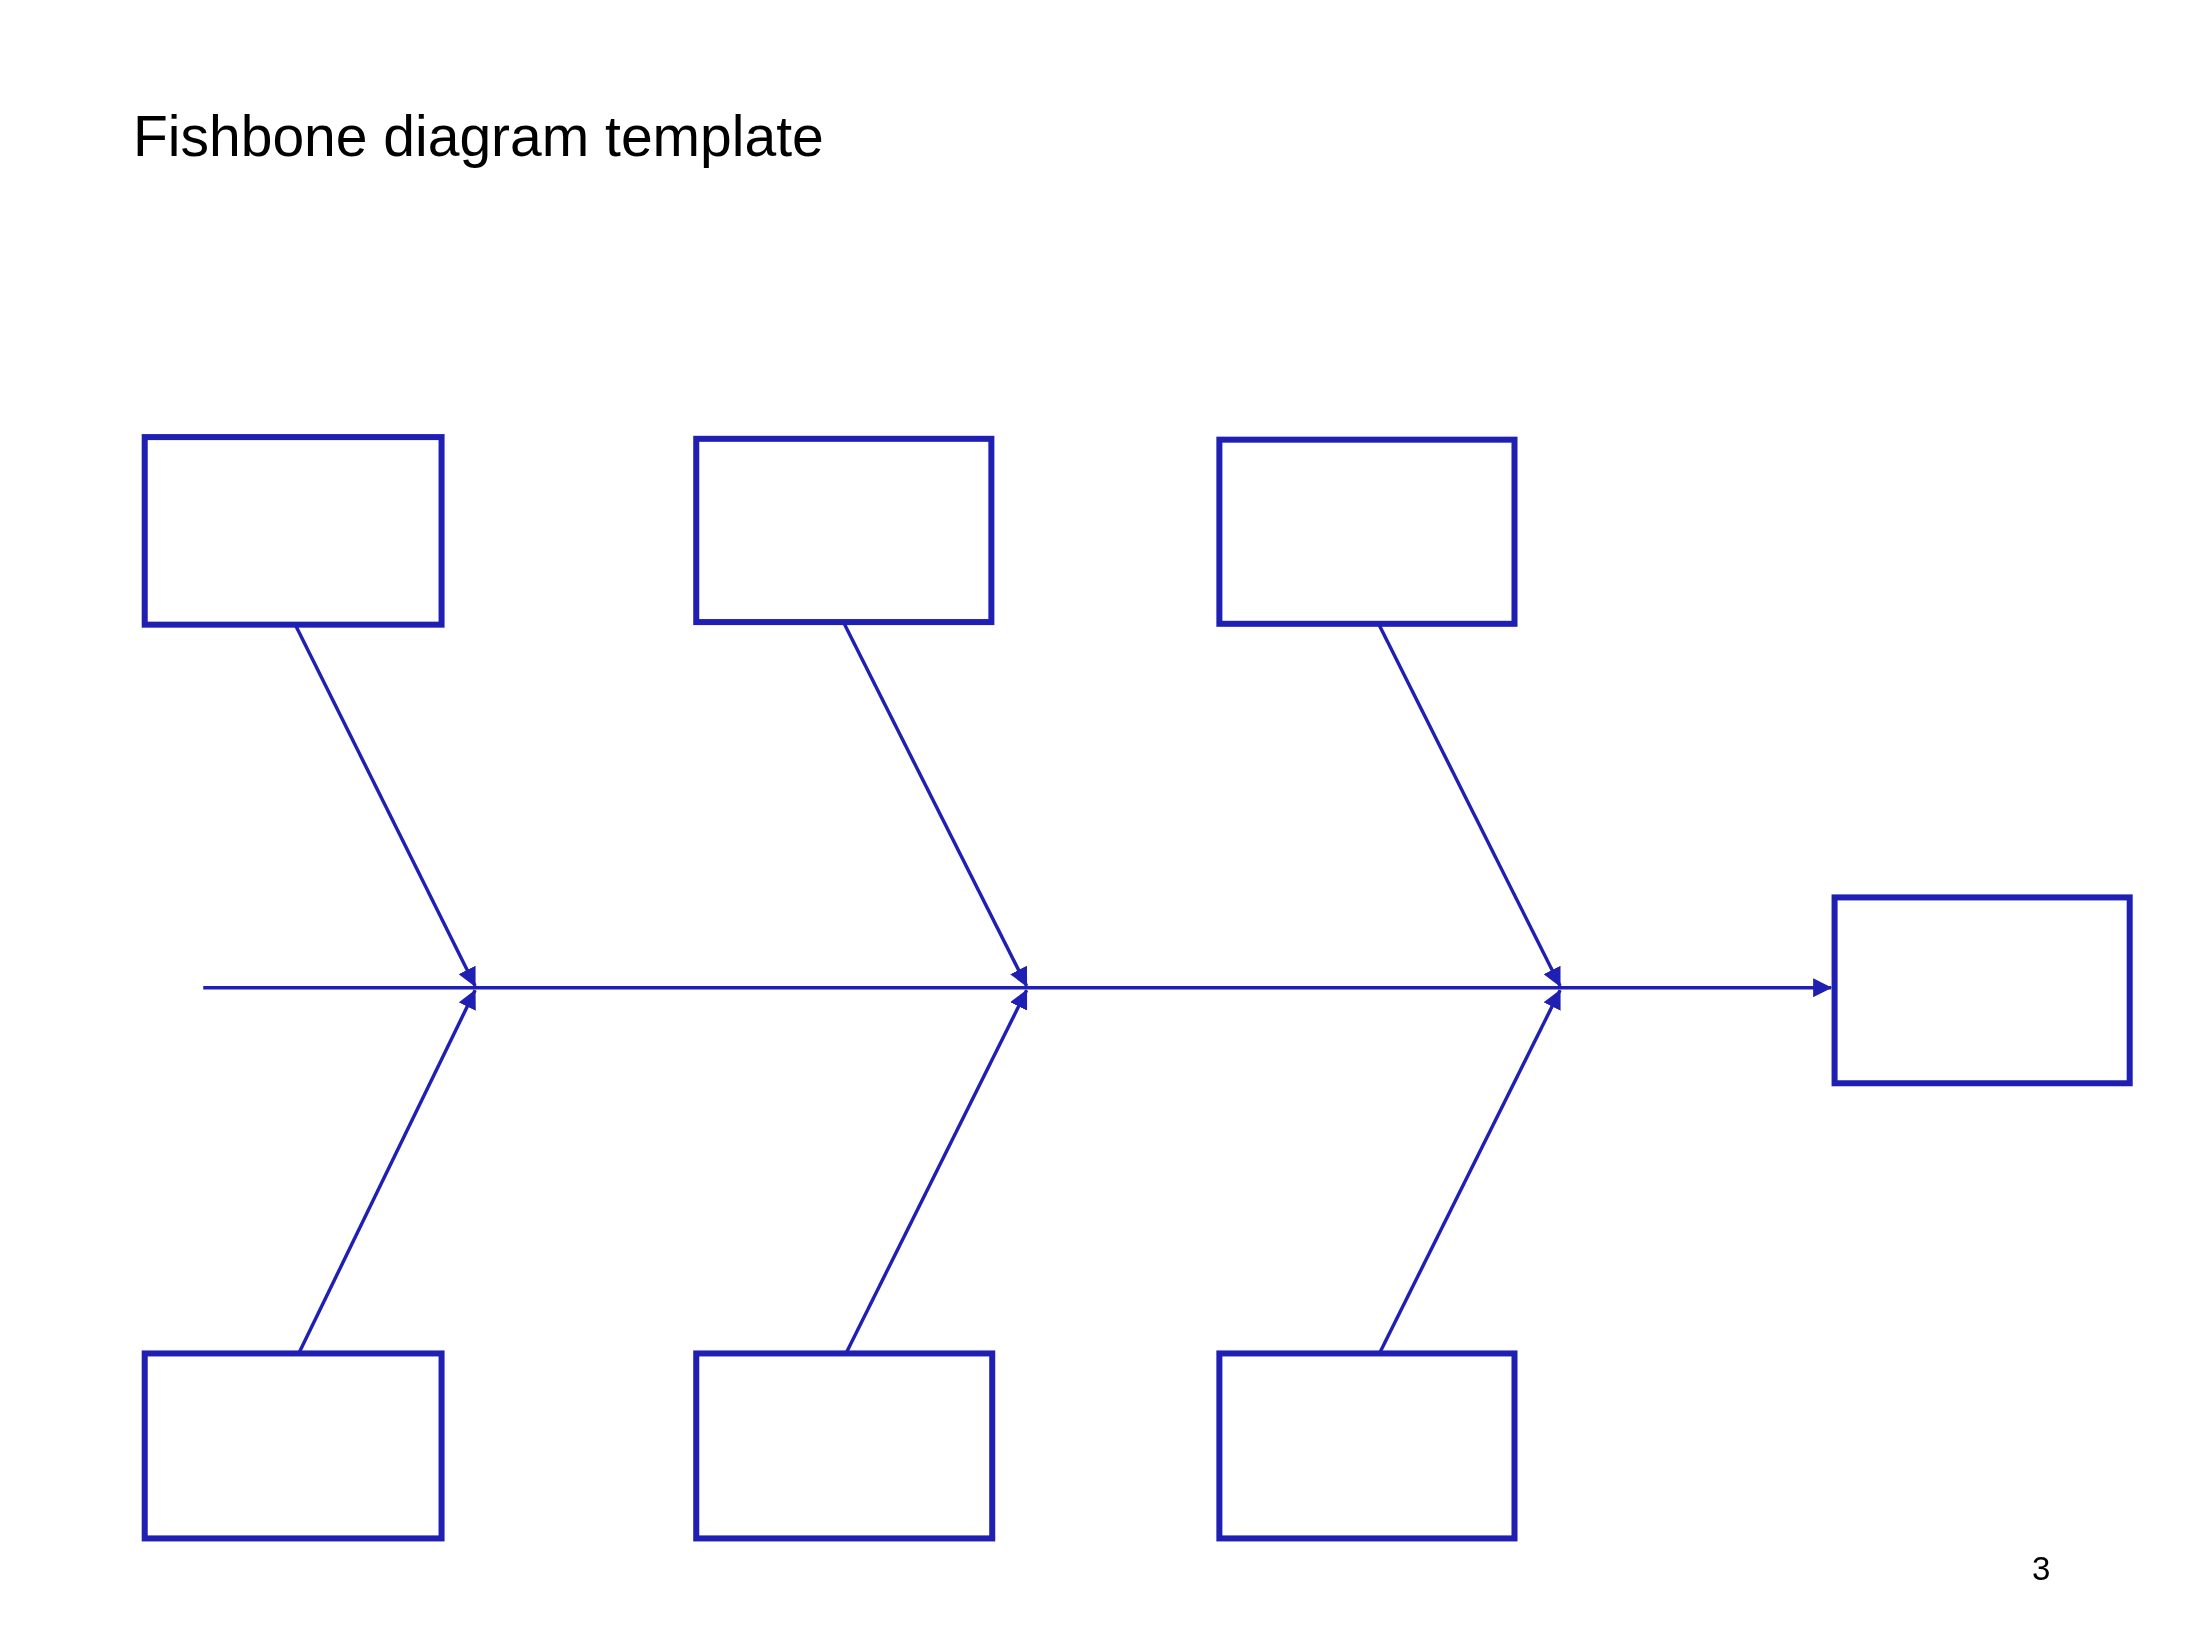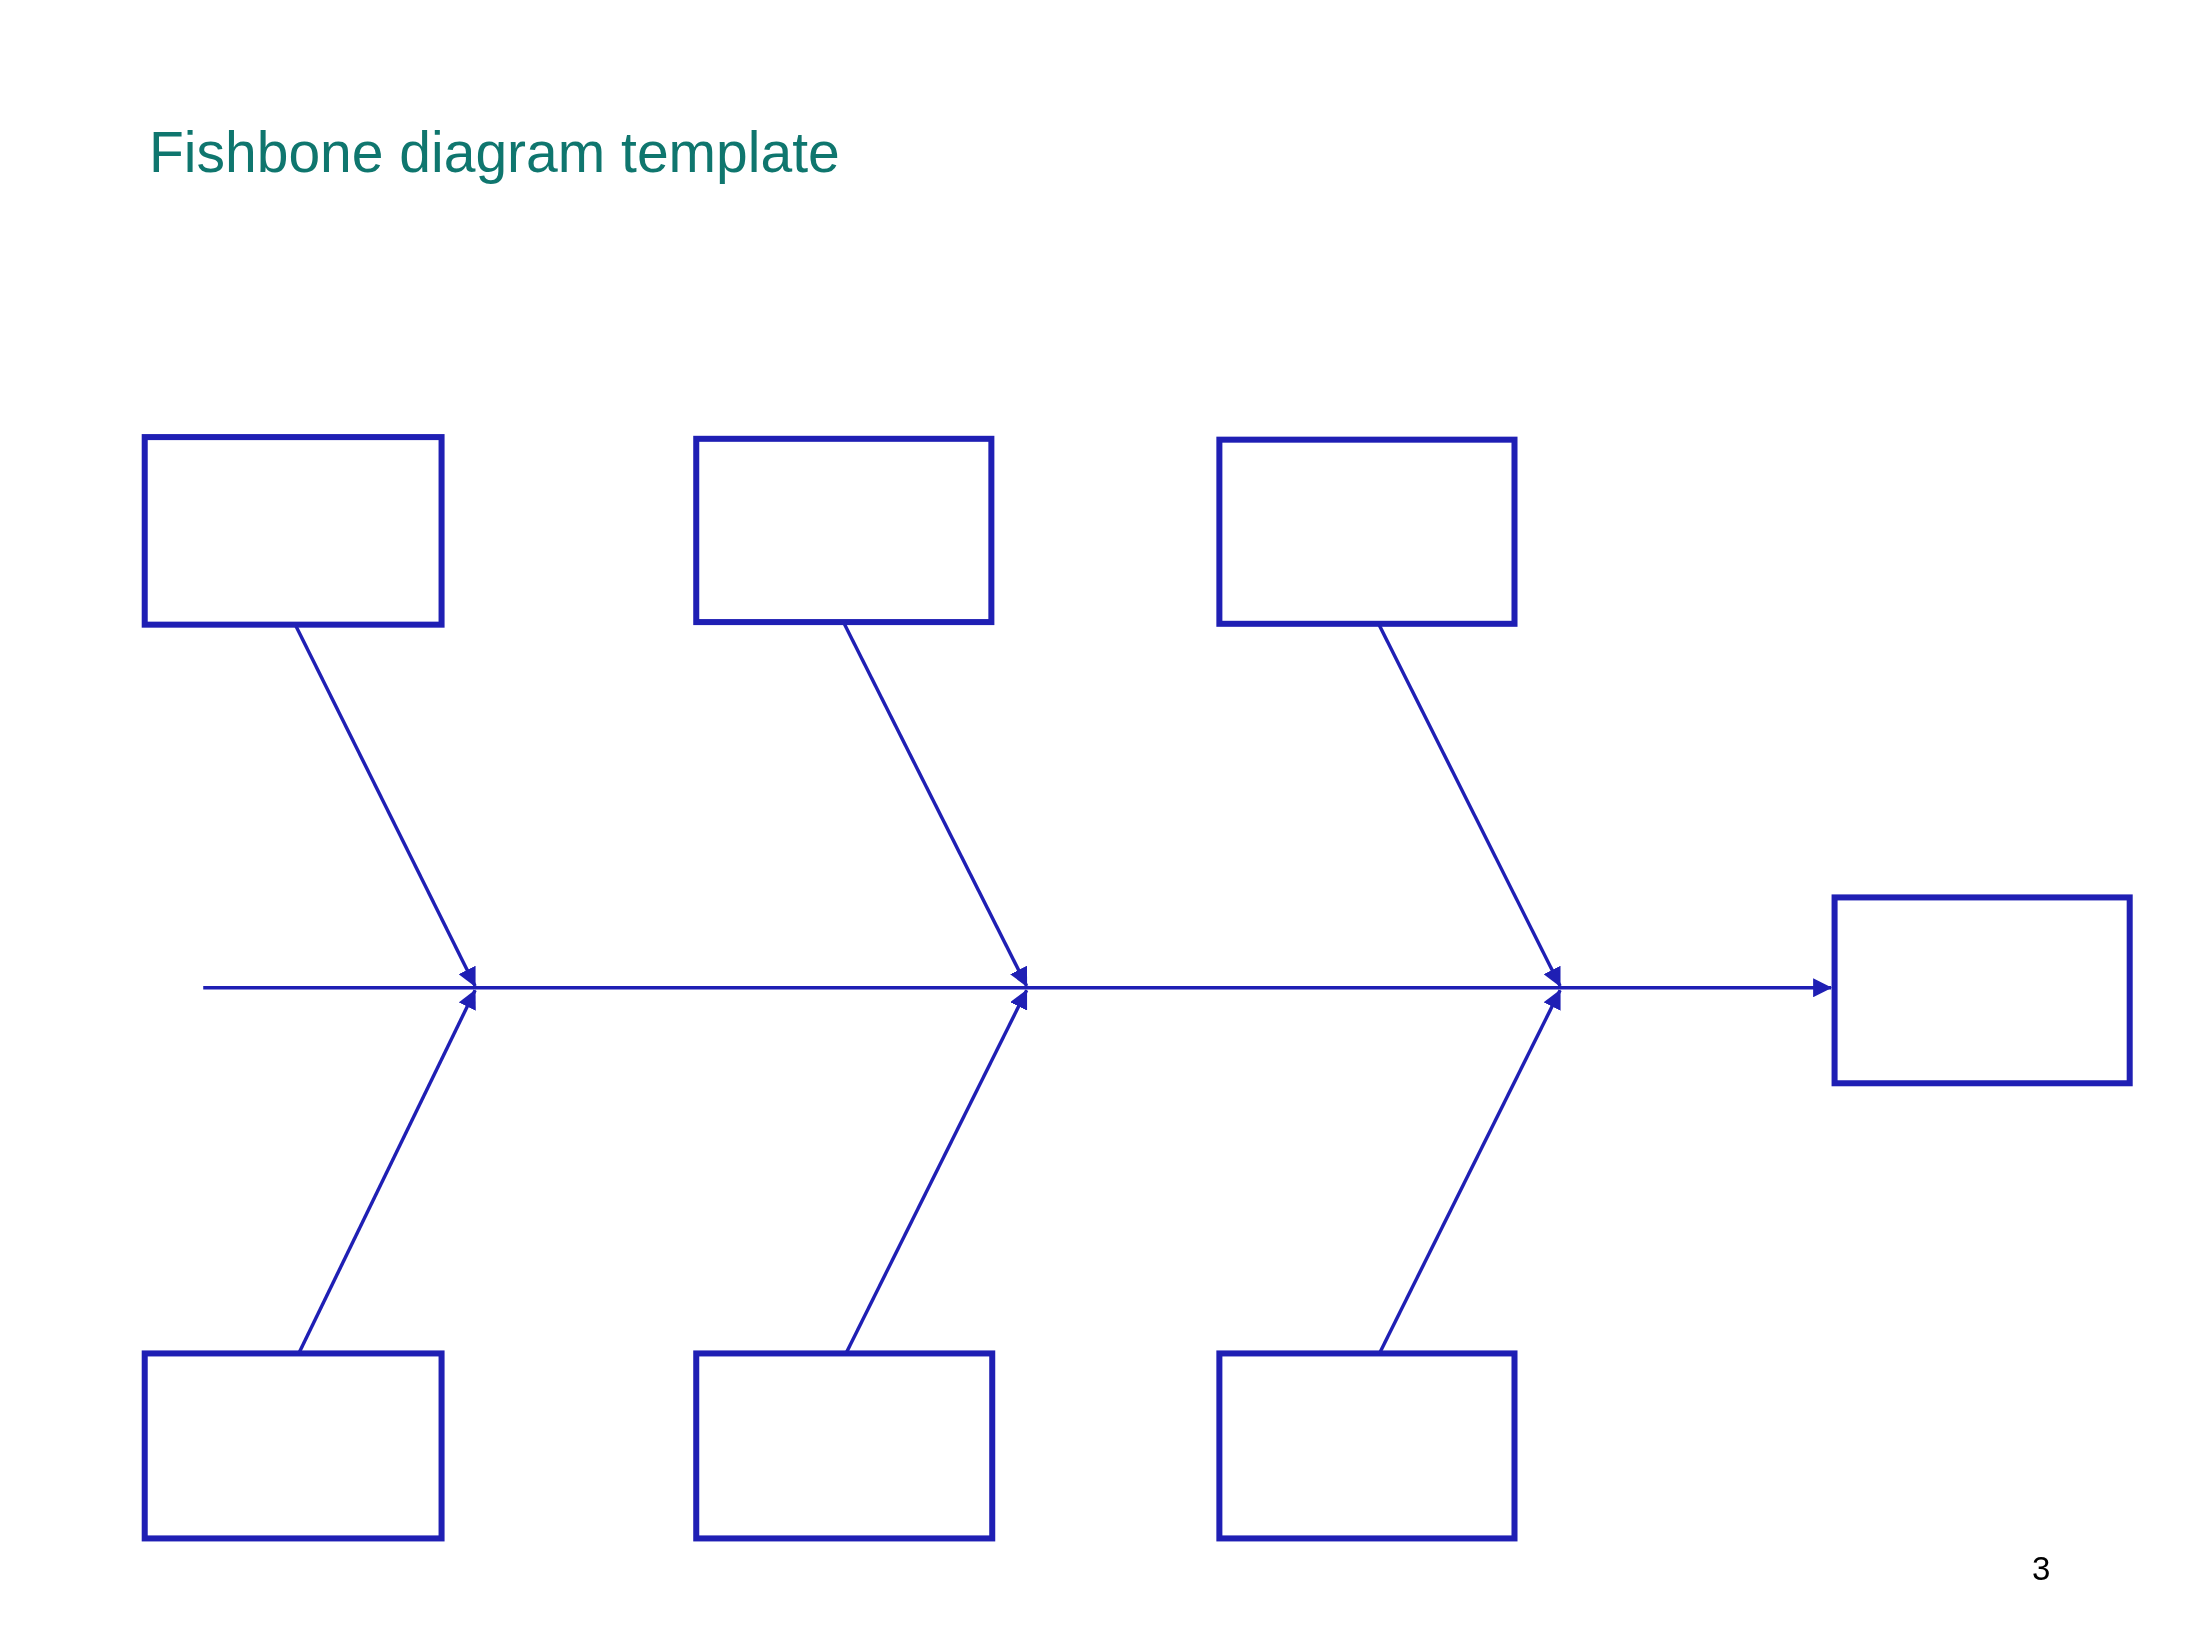--- a/index.html
+++ b/index.html
@@ -14,25 +14,25 @@
   .slide {
     position: relative;
     width: 2203px;
     height: 1652px;
     background: #ffffff;
   }
   .slide-title {
     position: absolute;
     left: 133px;
     top: 105px;
-    margin: 16px;
+    margin: 0;
     font-size: 57px;
     font-weight: 400;
     line-height: 1.1;
-    color: #0f766e;
+    color: #000000;
     white-space: nowrap;
   }
   .diagram-svg {
     position: absolute;
     left: 0;
     top: 0;
     width: 2203px;
     height: 1652px;
   }
   .page-number {

